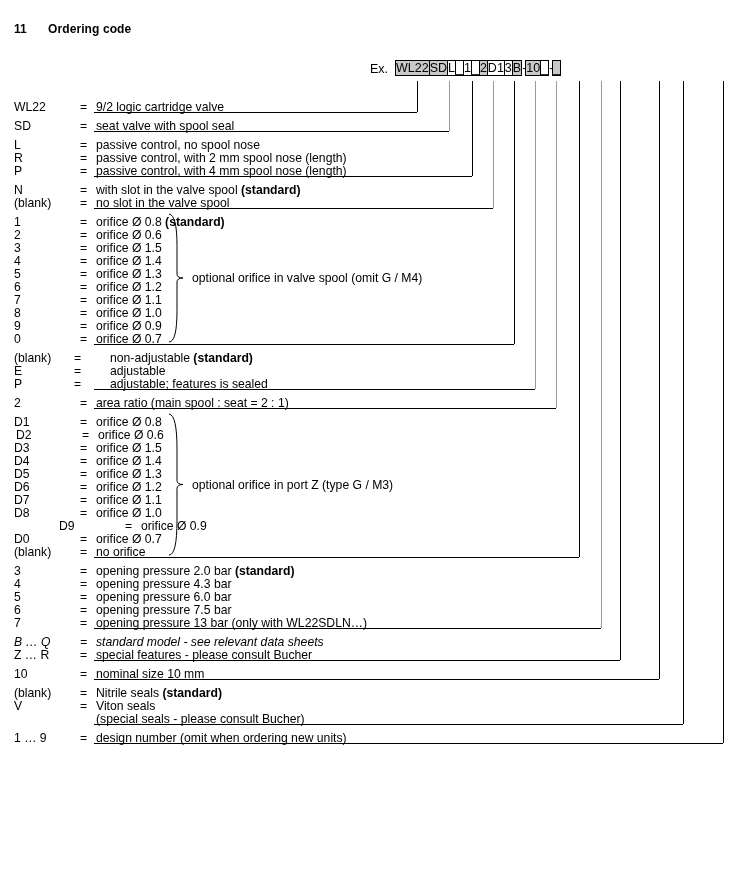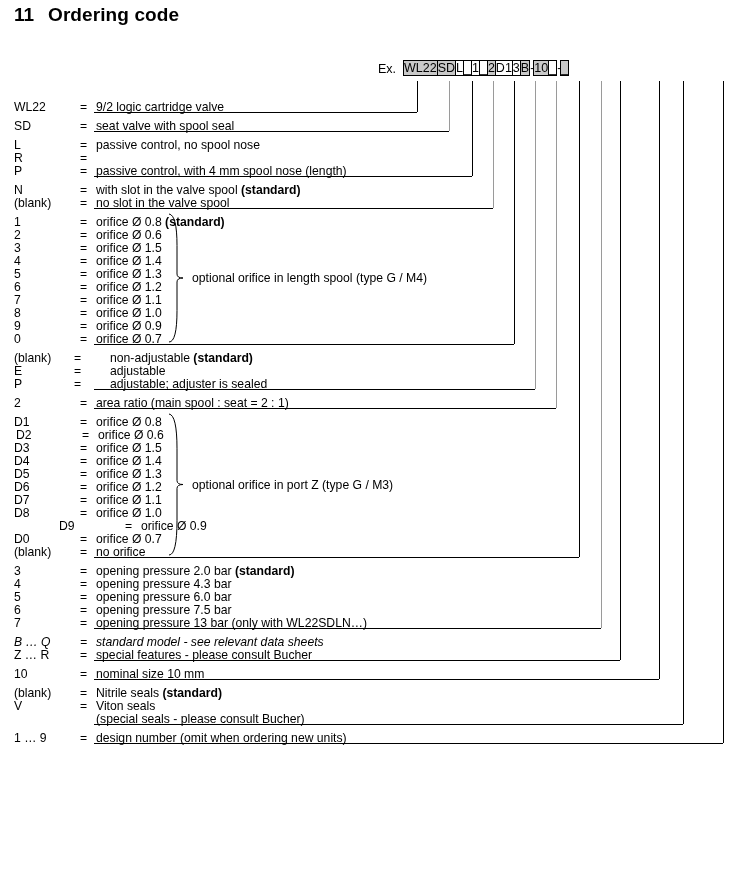--- a/index.html
+++ b/index.html
@@ -5,26 +5,26 @@
   html,body{margin:0;padding:0;background:#ffffff;}
   body{
     width:755px;height:891px;position:relative;overflow:hidden;
     font-family:"Liberation Sans","DejaVu Sans",sans-serif;
     color:#000;
     -webkit-font-smoothing:antialiased;
   }
   .abs{position:absolute;}
 
   
-  #title-wrap{left:14px;top:4px;font-size:19px;font-weight:bold;letter-spacing:.1px;text-decoration:underline;}
+  #title-wrap{left:14px;top:22px;font-size:12px;font-weight:bold;letter-spacing:.1px;text-decoration:underline;}
   #title-num{display:inline-block;width:34px;}
   #title-text{display:inline-block;}
 
   
-  #ex-row{left:378px;top:57px;height:24px;display:flex;align-items:flex-start;justify-content:flex-end;}
+  #ex-row{left:370px;top:57px;height:24px;display:flex;align-items:flex-start;justify-content:flex-end;}
   #ex-label{font-size:12.5px;line-height:24px;margin-right:8px;}
   .codebox{
     height:22px;line-height:22px;text-align:center;font-size:12.5px;
     border:1px solid #000;box-sizing:border-box;margin-left:-1px;
     background:#ffffff;
   }
   .codebox.gray{background:#c9c9c9;}
   .sep{width:16px;height:22px;line-height:22px;text-align:center;font-size:12.5px;
        border:none;background:transparent;}
 
@@ -70,20 +70,21 @@
       <span class="desc">seat valve with spool seal</span>
     </div>
     <div class="row" style="top: 38px; position: absolute; left: 0px; width: 100%;">
       <span class="code">L</span>
       <span class="eq">=</span>
       <span class="desc">passive control, no spool nose</span>
     </div>
     <div class="row" style="top: 51px; position: absolute; left: 0px; width: 100%;">
       <span class="code">R</span>
       <span class="eq">=</span>
+      <span class="desc">passive control, with 2 mm spool nose (length)</span>
     </div>
     <div class="row" style="top: 64px; position: absolute; left: 0px; width: 100%;">
       <span class="code">P</span>
       <span class="eq">=</span>
       <span class="desc">passive control, with 4 mm spool nose (length)</span>
     </div>
     <div class="row" style="top: 83px; position: absolute; left: 0px; width: 100%;">
       <span class="code">N</span>
       <span class="eq">=</span>
       <span class="desc">with slot in the valve spool <b>(standard)</b></span>
@@ -149,21 +150,21 @@
       <span class="desc">non-adjustable  <b>(standard)</b></span>
     </div>
     <div class="row indent" style="top: 264px; position: absolute; left: 0px; width: 100%;">
       <span class="code">E</span>
       <span class="eq">=</span>
       <span class="desc">adjustable</span>
     </div>
     <div class="row indent" style="top: 277px; position: absolute; left: 0px; width: 100%;">
       <span class="code">P</span>
       <span class="eq">=</span>
-      <span class="desc">adjustable; adjuster is sealed</span>
+      <span class="desc">adjustable; features is sealed</span>
     </div>
     <div class="row" style="top: 296px; position: absolute; left: 0px; width: 100%;">
       <span class="code">2</span>
       <span class="eq">=</span>
       <span class="desc">area ratio (main spool : seat = 2 : 1)</span>
     </div>
     <div class="row" style="top: 315px; position: absolute; left: 0px; width: 100%;">
       <span class="code">D1</span>
       <span class="eq">=</span>
       <span class="desc">orifice Ø 0.8</span>
@@ -305,20 +306,20 @@
     <div class="hline" style="left: 94px; top: 679px; width: 565px;"></div>
     <div class="vline" style="left: 683px; top: 81px; height: 643px;"></div>
     <div class="hline" style="left: 94px; top: 724px; width: 589px;"></div>
     <div class="vline" style="left: 723px; top: 81px; height: 662px;"></div>
     <div class="hline" style="left: 94px; top: 743px; width: 629px;"></div>
     <div class="brace" style="left: 168px; top: 213px;">
       <svg width="16" height="130" viewBox="0 0 16 130">
         <path d="M1 1 Q9 2 9 32.5 L9 61.0 Q9 65.0 15 65.0 Q9 65.0 9 69.0 L9 97.5 Q9 129.0 1 129.0" fill="none" stroke="#000" stroke-width="1"></path>
       </svg>
     </div>
-    <div class="bracelabel" style="left: 192px; top: 271px;">optional orifice in length spool (type G / M4)</div>
+    <div class="bracelabel" style="left: 192px; top: 271px;">optional orifice in valve spool (omit G / M4)</div>
     <div class="brace" style="left: 168px; top: 413px;">
       <svg width="16" height="143" viewBox="0 0 16 143">
         <path d="M1 1 Q9 2 9 35.8 L9 67.5 Q9 71.5 15 71.5 Q9 71.5 9 75.5 L9 107.3 Q9 142.0 1 142.0" fill="none" stroke="#000" stroke-width="1"></path>
       </svg>
     </div>
     <div class="bracelabel" style="left: 192px; top: 477.5px;">optional orifice in port Z (type G / M3)</div>
   </div>
 
 </body></html>

